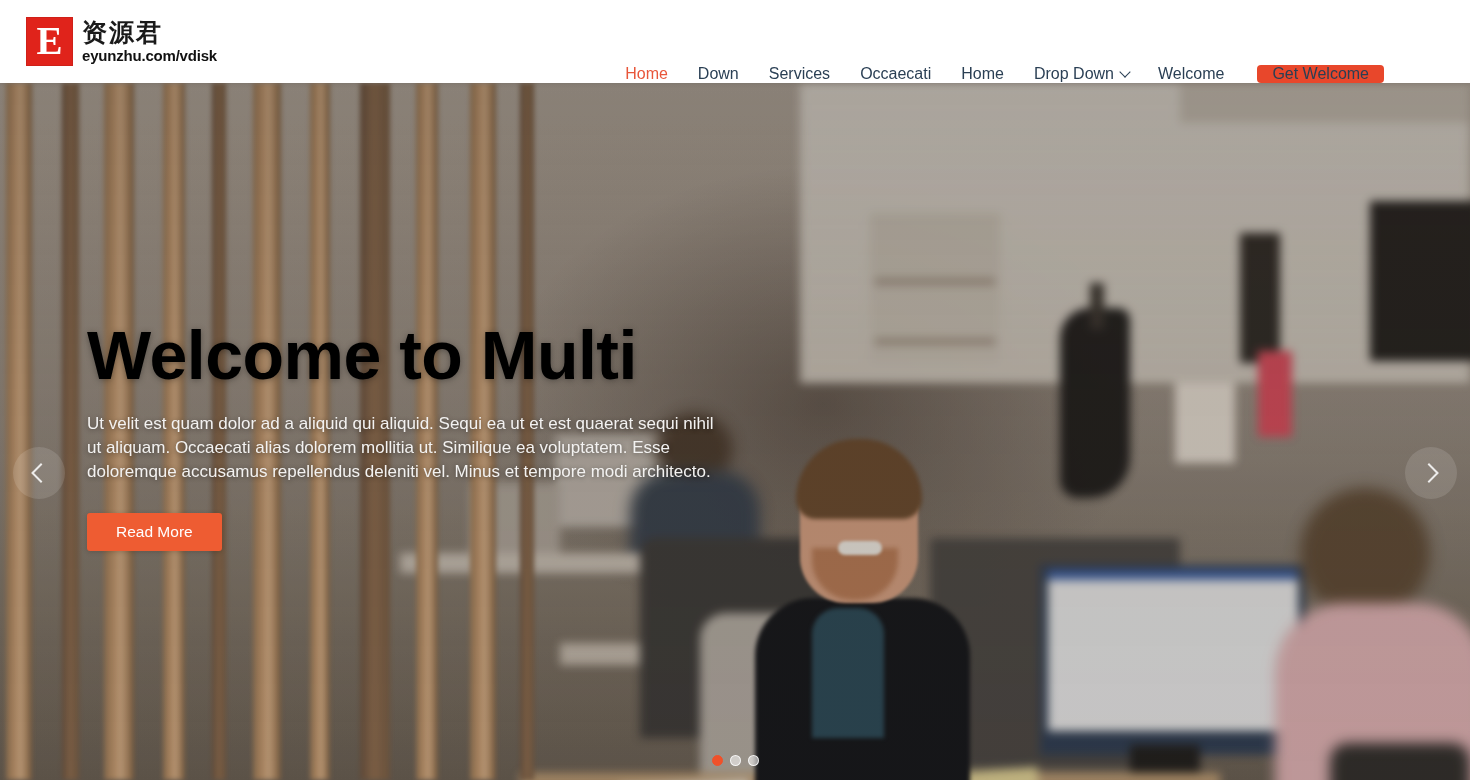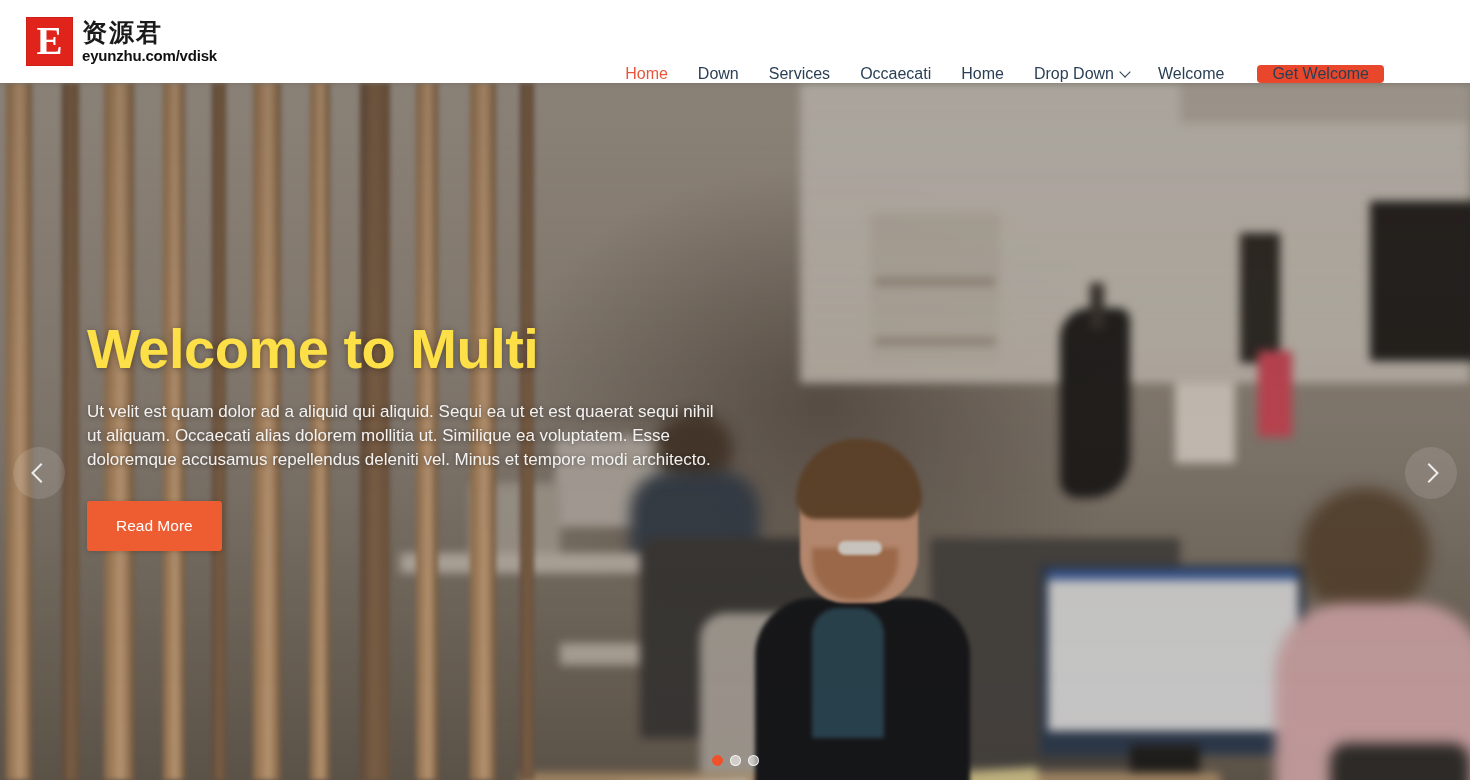--- a/index.html
+++ b/index.html
@@ -131,42 +131,42 @@
     position:absolute; inset:0;
     background:linear-gradient(180deg, rgba(34,27,22,.30) 0%, rgba(34,27,22,.22) 45%, rgba(28,22,18,.18) 100%);
   }
 
   .hero-inner{
     position:absolute; left:0; top:0;
     width:1470px; height:697px;
   }
   .hero-copy{ position:absolute; left:87px; top:237px; width:650px; }
   .hero-title{
-    font-size:56px;
+    font-size:68px;
     font-weight:700;
-    color:#fde047;
+    color:#000000;
     letter-spacing:-.5px;
     line-height:1.05;
     text-shadow:0 1px 6px rgba(0,0,0,.35);
   }
   .hero-sub{
     margin-top:21px;
     font-size:17px;
     line-height:24px;
     color:#f3f2f1;
     text-shadow:0 1px 5px rgba(0,0,0,.45);
     width:635px;
   }
   .btn-read{
     display:inline-block;
     margin-top:29px;
     background:#ee5c32;
     color:#fff;
     font-size:15.5px;
-    padding:16px 29px;
+    padding:10px 29px;
     border-radius:3px;
     text-decoration:none;
     box-shadow:0 1px 5px rgba(0,0,0,.18);
   }
 
   .arrow{
     position:absolute; top:364px;
     width:52px; height:52px;
     border-radius:50%;
     background:rgba(255,255,255,.12);

